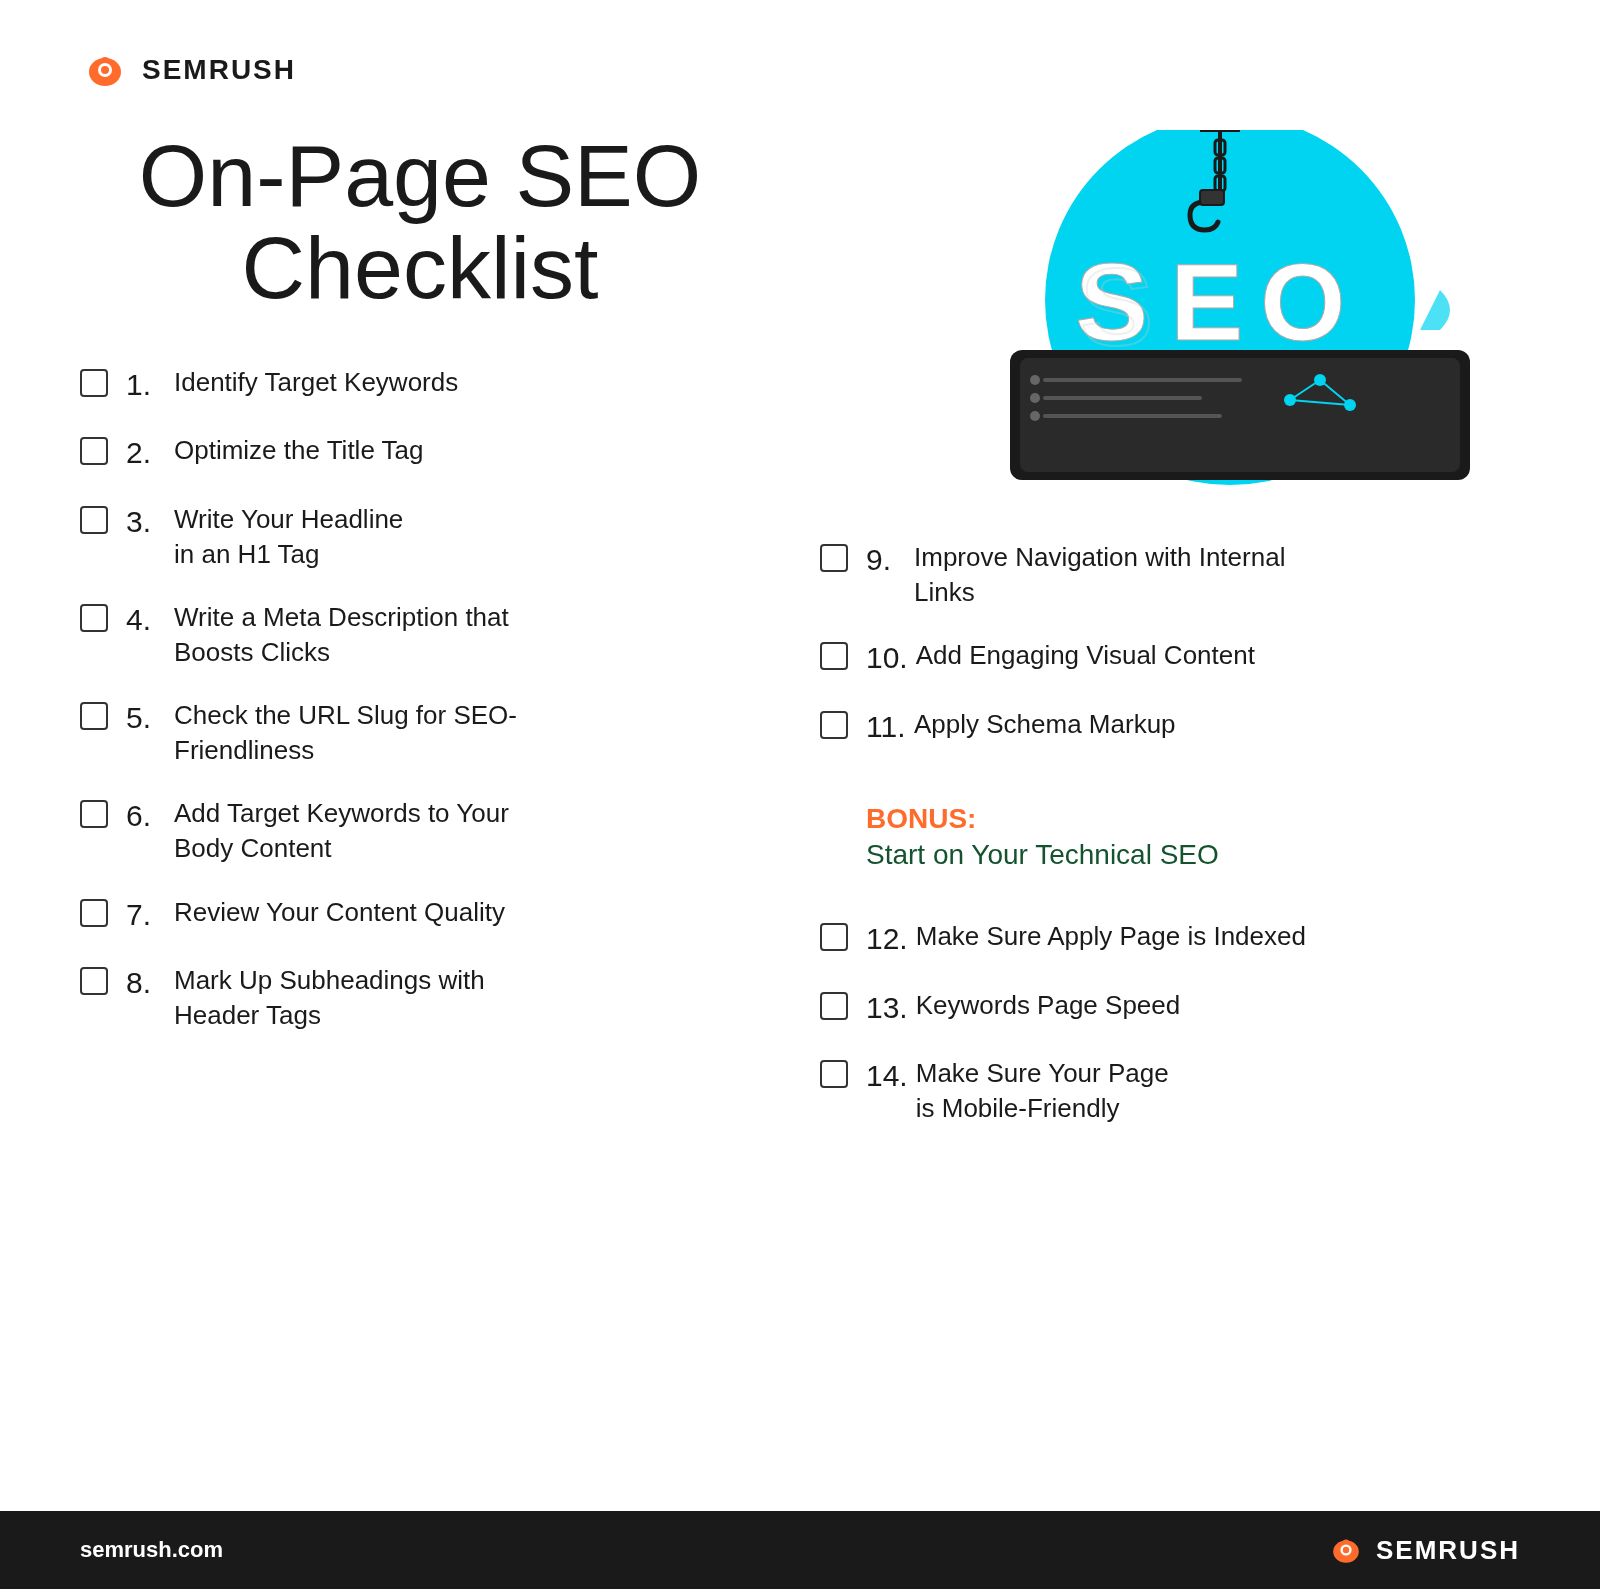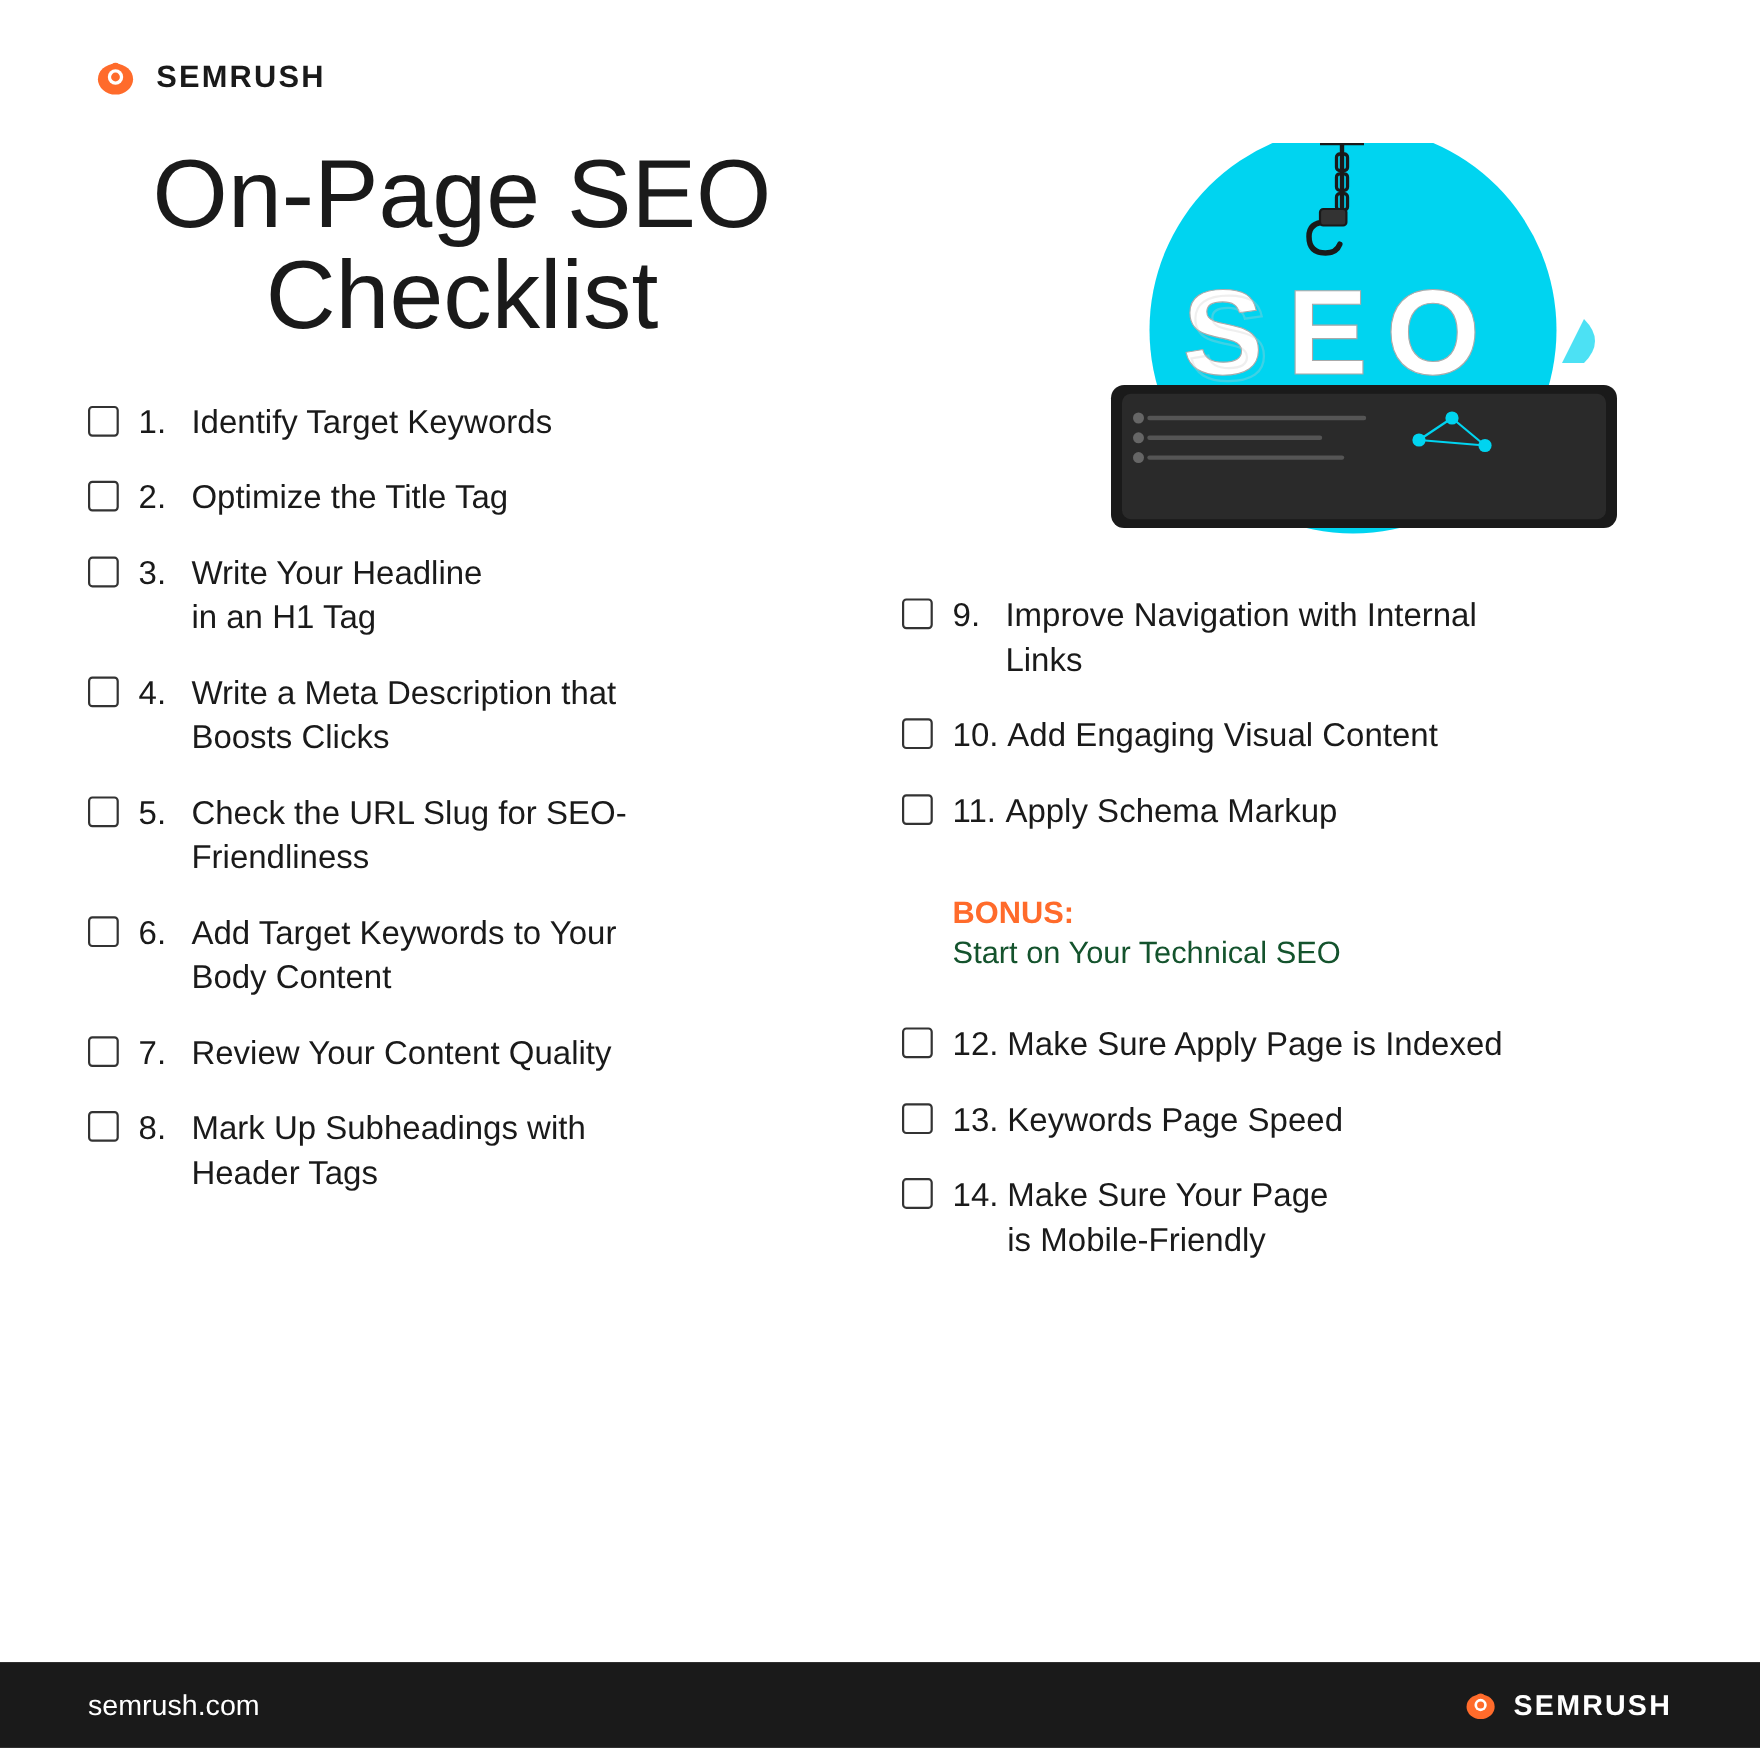--- a/index.html
+++ b/index.html
@@ -109,21 +109,21 @@
 
     .item-number {
       font-size: 30px;
       font-weight: 500;
       color: #1a1a1a;
       flex-shrink: 0;
       min-width: 40px;
     }
 
     .item-label {
-      font-size: 30px;
+      font-size: 26px;
       font-weight: 500;
       color: #1a1a1a;
       line-height: 1.35;
     }
 
     
     .right-checklist-wrapper {
       margin-top: 0;
     }
 
@@ -149,23 +149,23 @@
     .footer {
       background: #1a1a1a;
       color: #fff;
       padding: 22px 80px;
       display: flex;
       justify-content: space-between;
       align-items: center;
     }
 
     .footer-url {
-      font-size: 26px;
+      font-size: 22px;
       color: #fff;
-      font-weight: 400;
+      font-weight: 700;
     }
 
     .footer-logo {
       display: flex;
       align-items: center;
       gap: 10px;
     }
 
     .footer-logo-text {
       font-size: 26px;

